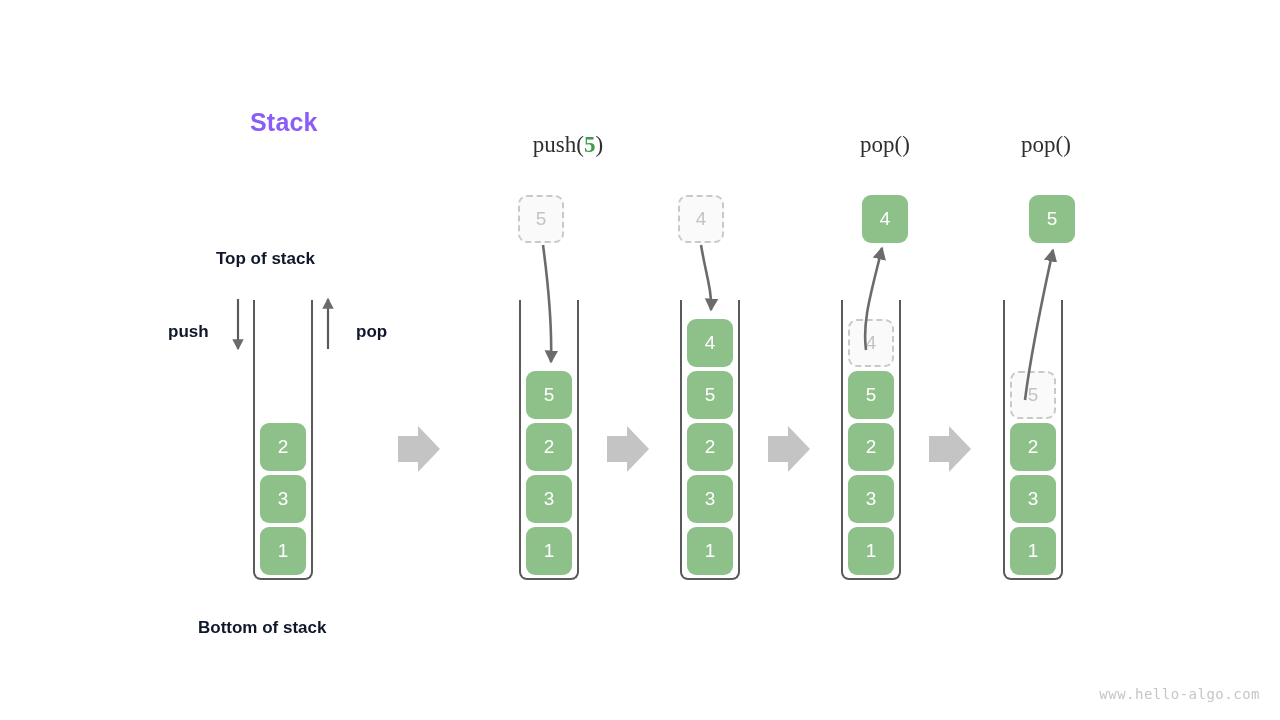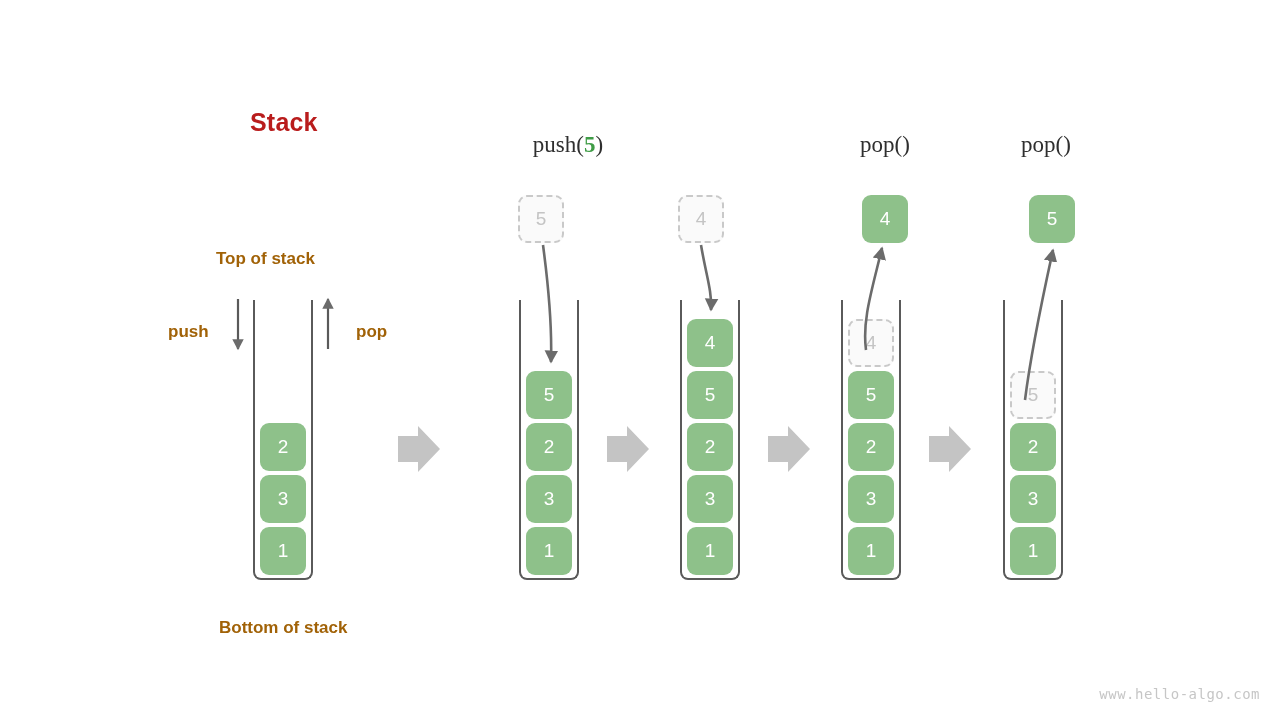--- a/index.html
+++ b/index.html
@@ -16,32 +16,32 @@
     font-family: "Liberation Sans", sans-serif;
   }
 
   
   #stack-title {
     position: absolute;
     left: 250px;
     top: 108px;
     font-size: 25px;
     font-weight: bold;
-    color: #b91c1c;
+    color: #8b5cf6;
     letter-spacing: 0.2px;
   }
   .label-bold {
     position: absolute;
     font-size: 17px;
     font-weight: bold;
-    color: #a16207;
+    color: #0f172a;
     white-space: nowrap;
   }
   #top-of-stack-label { left: 216px; top: 249px; }
-  #bottom-of-stack-label { left: 198px; top: 618px; margin-left: 21px; }
+  #bottom-of-stack-label { left: 198px; top: 618px; }
   #push-label { left: 168px; top: 322px; }
   #pop-label  { left: 356px; top: 322px; }
 
   
   .op-title {
     position: absolute;
     top: 132px;
     font-family: Liberation Serif, serif;
     font-size: 23px;
     color: #2f2f2f;

